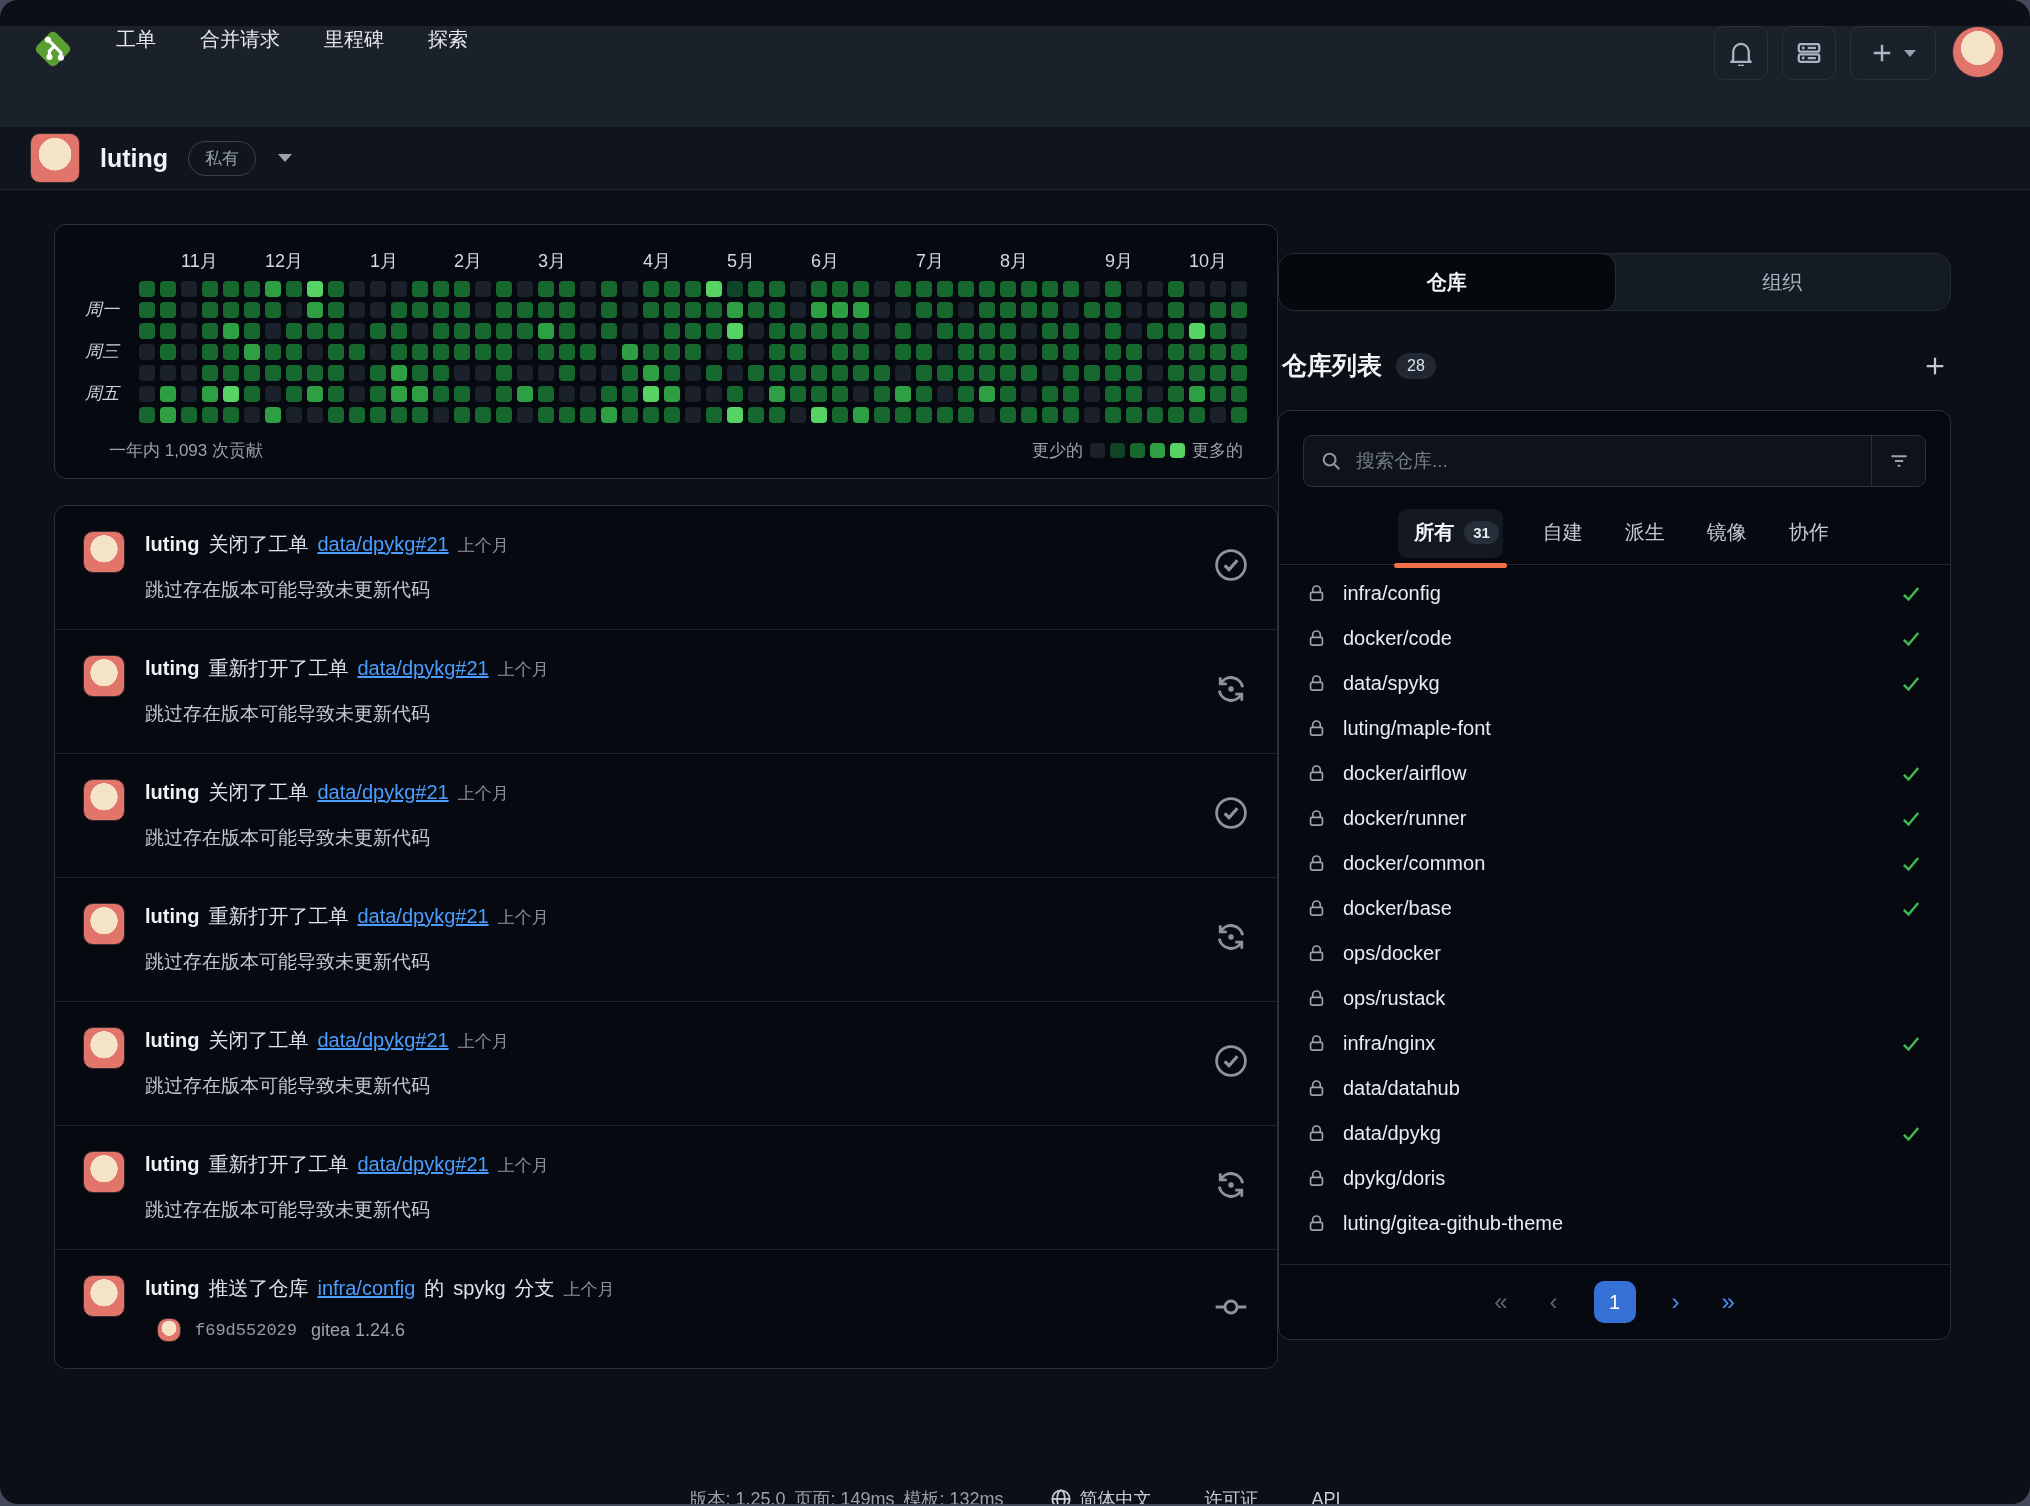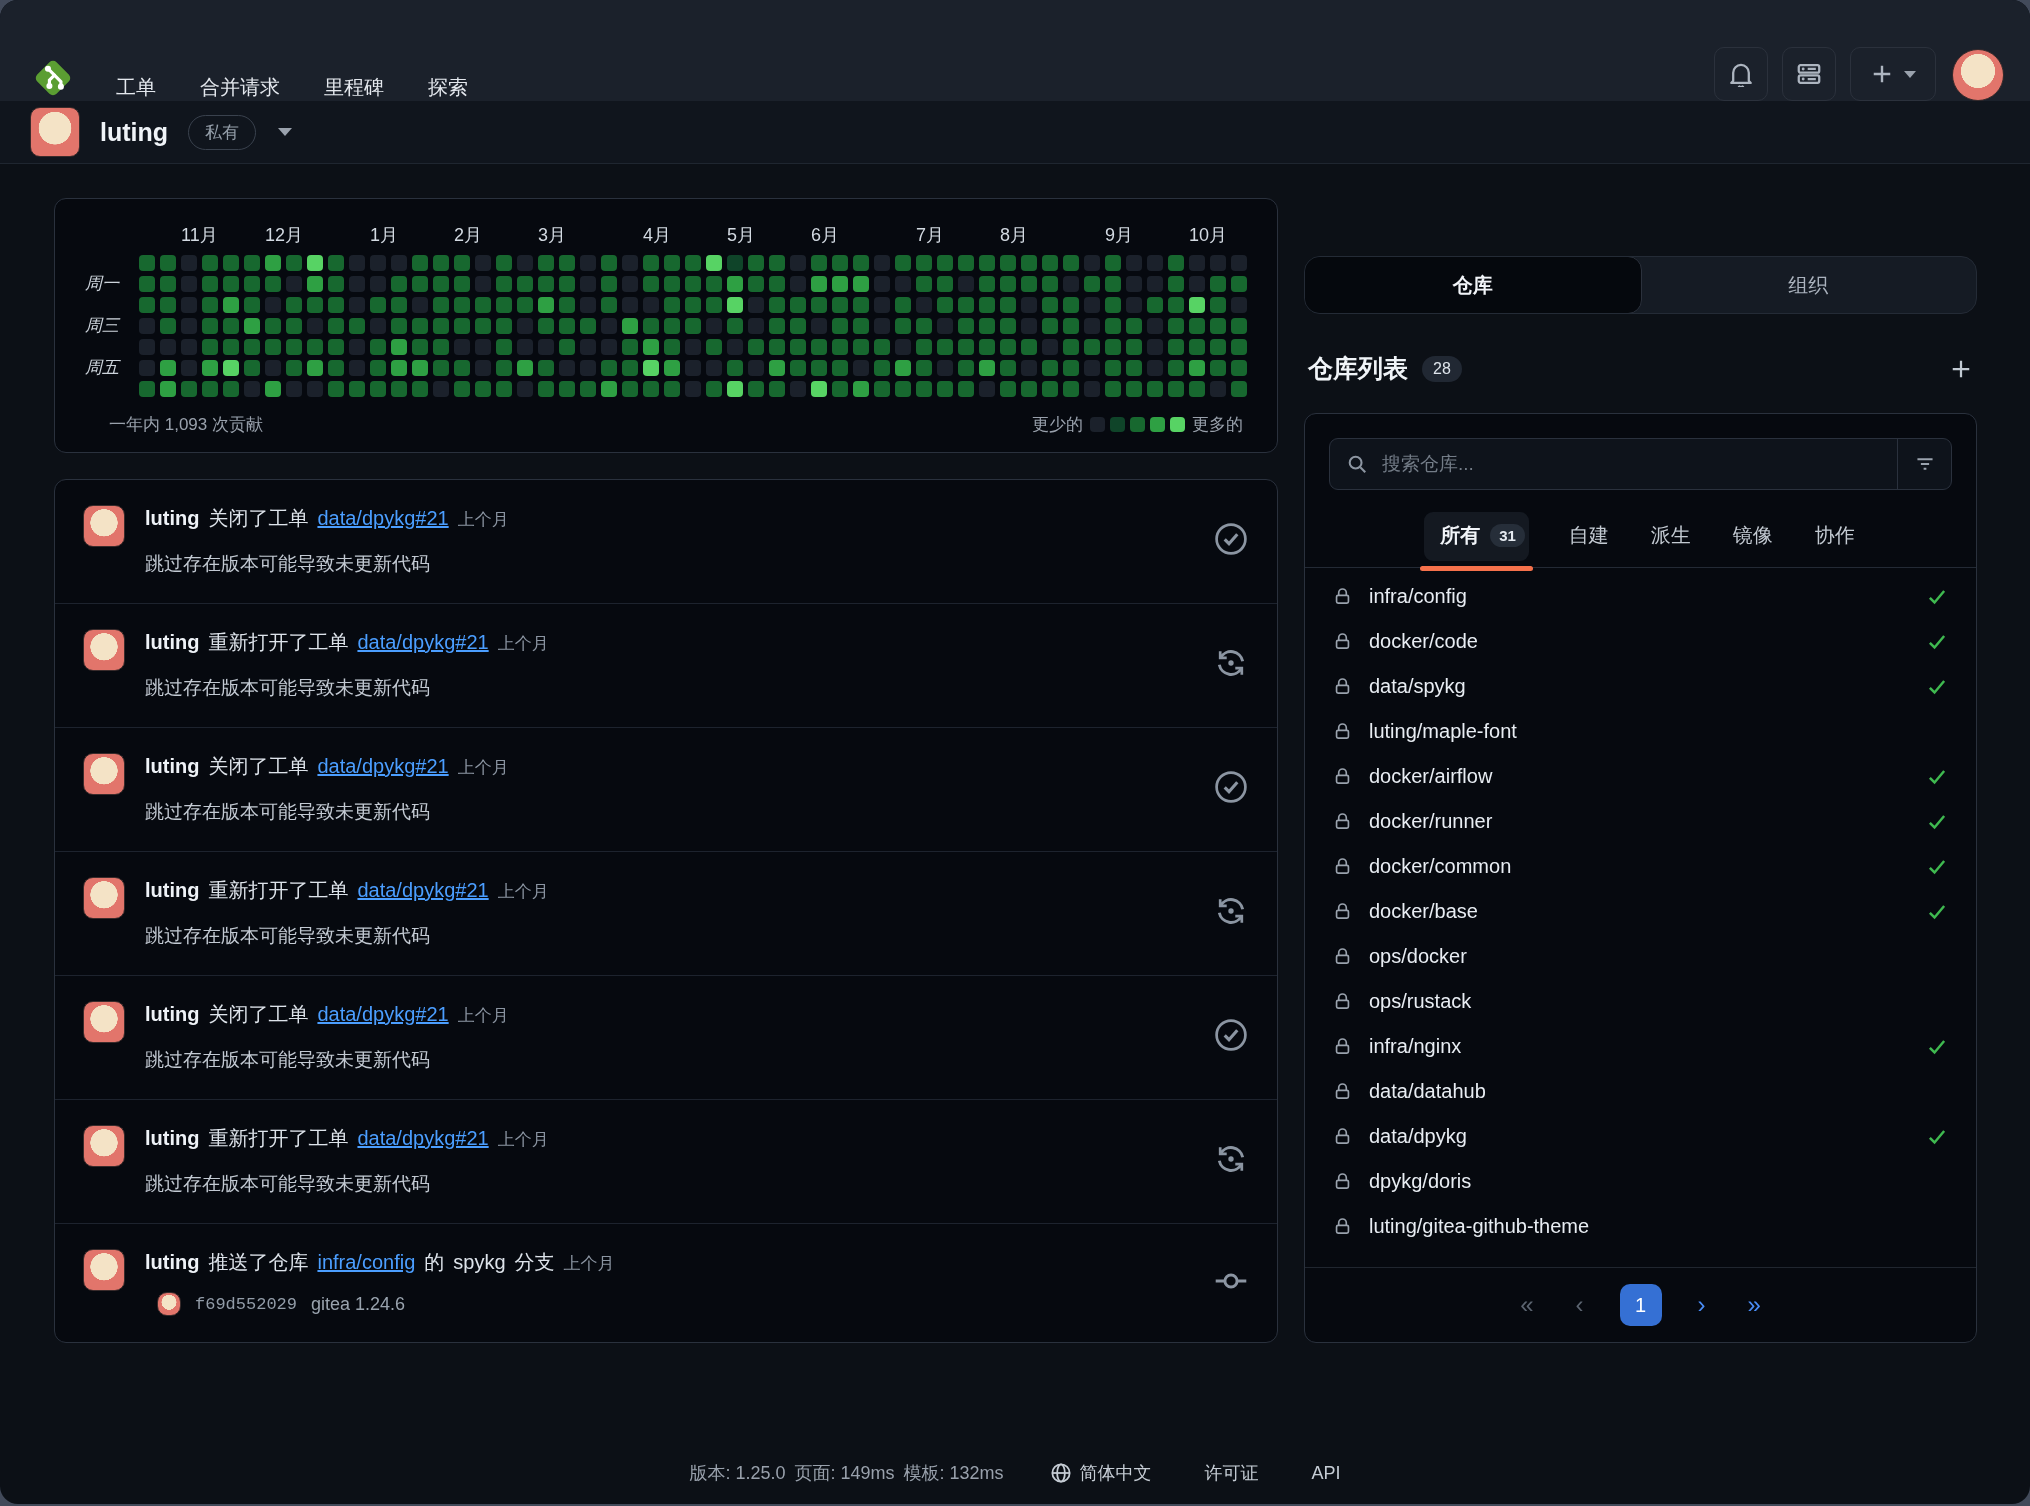--- a/index.html
+++ b/index.html
@@ -10,22 +10,22 @@
     -webkit-font-smoothing:antialiased;
   }
   .window{
     position:relative;width:2030px;height:1504px;
     background:#0c1016;border-radius:18px;overflow:hidden;
   }
   a{text-decoration:none;color:inherit;cursor:pointer;}
 
   
   .navbar{
-    height:101px;background:#1b212b;display:flex;align-items:flex-end;
-    padding:0 26px 0 30px;box-sizing:border-box;
+    height:101px;background:#1b212b;display:flex;align-items:flex-start;
+    padding:0 26px 0 30px;box-sizing:border-box;margin-top:26px;
   }
   .logo{width:46px;height:46px;flex:0 0 auto;margin-right:22px;}
   .mainnav{display:flex;align-items:center;gap:44px;margin-left:18px;}
   .nav-item{color:#e4e8ee;font-size:20px;font-weight:500;}
   .nav-spacer{flex:1;}
   .navbtn{
     width:54px;height:54px;border:1px solid #2b313c;border-radius:10px;
     display:flex;align-items:center;justify-content:center;gap:8px;
     color:#adb5c0;background:transparent;cursor:pointer;margin-left:14px;
   }
@@ -49,21 +49,21 @@
   .vis-badge{
     margin-left:20px;padding:5px 16px;border:1px solid #3a424e;border-radius:18px;
     color:#949ea9;font-size:17px;
   }
   .caret{
     width:0;height:0;border-left:7px solid transparent;border-right:7px solid transparent;
     border-top:8px solid #9aa2ad;margin-left:22px;cursor:pointer;
   }
 
   
-  .content{display:flex;gap:26px;padding:34px 53px 0 54px;align-items:flex-end;}
+  .content{display:flex;padding:34px 53px 0 54px;align-items:center;}
   .col-left{width:1224px;flex:0 0 auto;}
   .col-right{width:673px;flex:0 0 auto;}
   .card{
     background:#06090f;border:1px solid #2a313d;border-radius:12px;box-sizing:border-box;
   }
 
   
   .hm-card{padding:24px 30px 16px 30px;}
   .hm-months{position:relative;height:28px;margin-left:54px;}
   .hm-month{position:absolute;top:0;font-size:18px;color:#d3dae2;}

